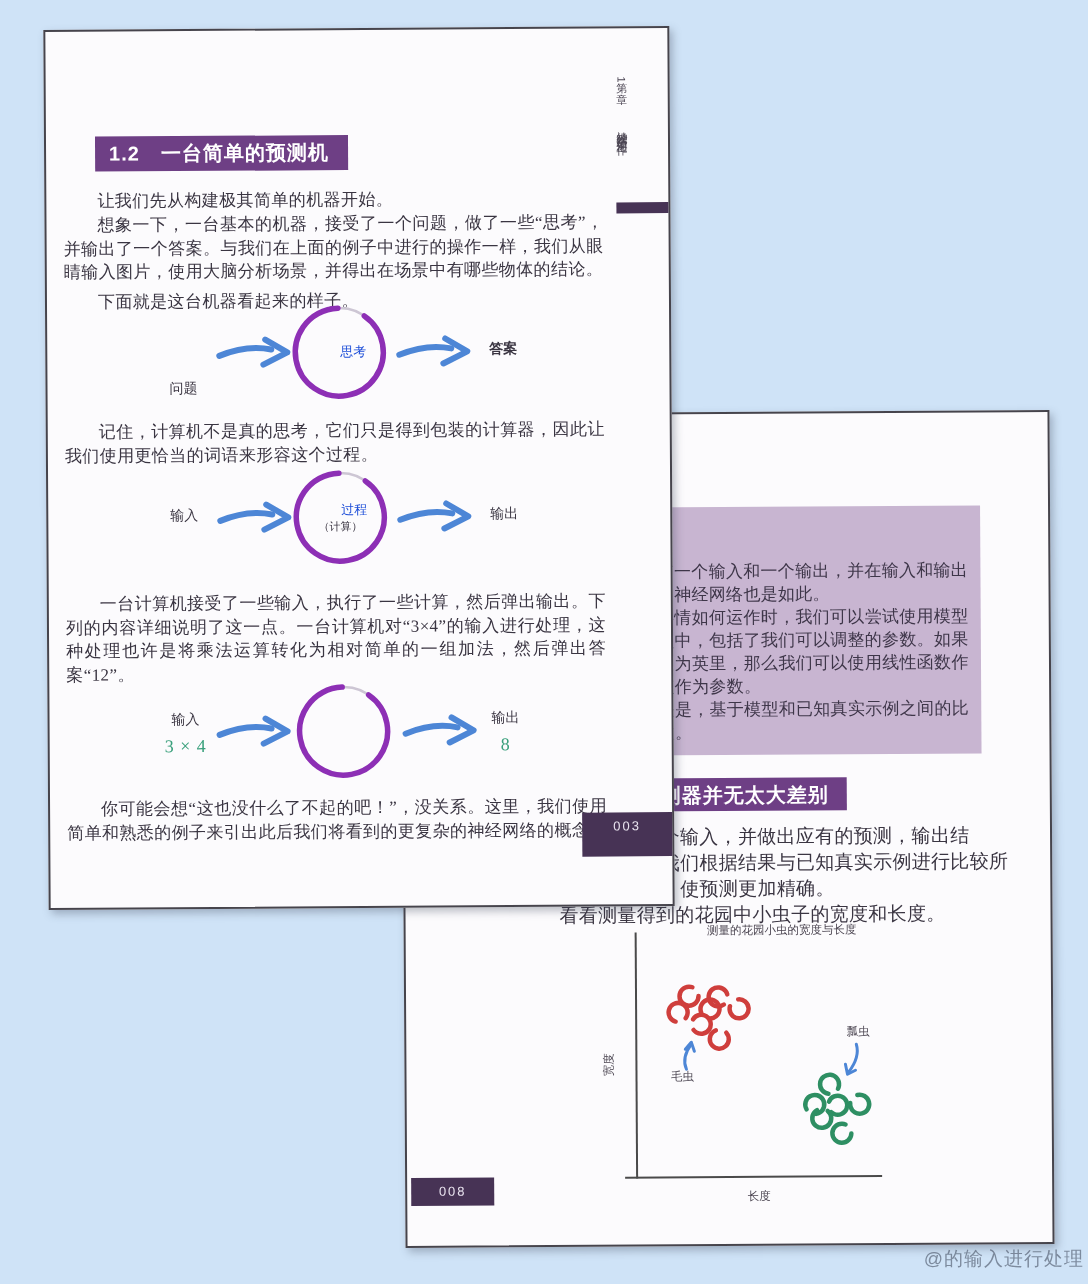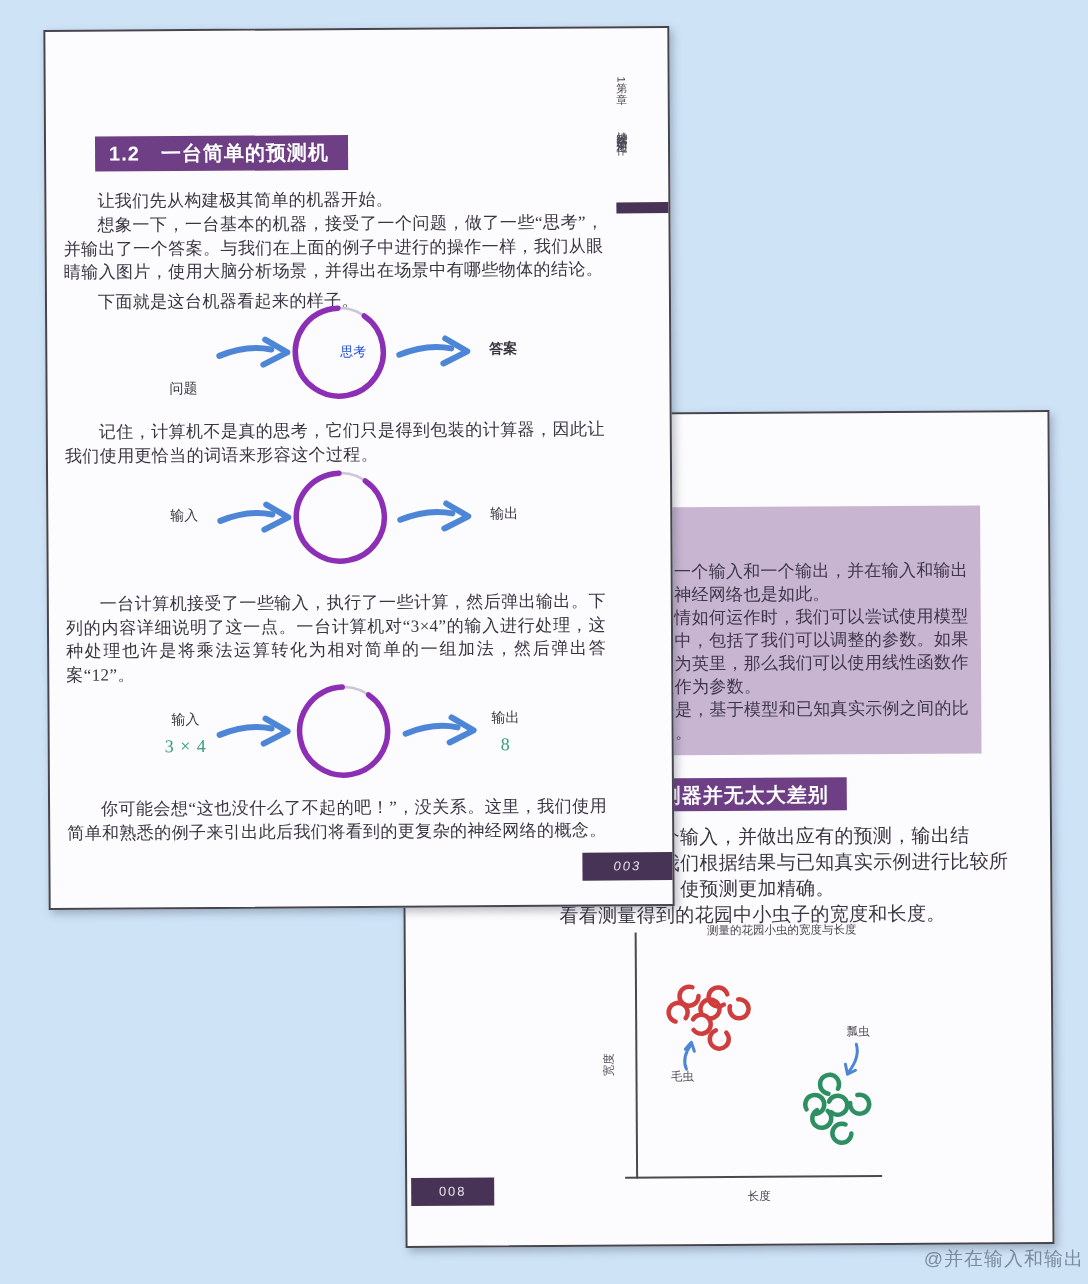--- a/index.html
+++ b/index.html
@@ -162,20 +162,24 @@
 
   <div class="abs node-label" style="left:100px;top:476px;">输入</div>
   <svg class="harrow" style="left:168px;top:470px;" viewBox="0 0 80 34">
     <path class="shaft" d="M4,20 C24,12 42,11 56,14"></path>
     <path class="head" d="M50,4 L72,17 L48,29"></path>
   </svg>
   <svg class="abs" style="left:242px;top:437px;" width="100" height="100" viewBox="0 0 100 100">
     <circle class="ring-under" cx="50" cy="50" r="44"></circle>
     <circle class="ring" cx="50" cy="50" r="44" stroke-dasharray="248 28" transform="rotate(-55 50 50)"></circle>
   </svg>
+  <div class="abs circle-box" style="left:242px;top:437px;">
+    <span class="cl1">过程</span>
+    <span class="cl2">（计算）</span>
+  </div>
   <svg class="harrow" style="left:348px;top:470px;" viewBox="0 0 80 34">
     <path class="shaft" d="M4,20 C24,12 42,11 56,14"></path>
     <path class="head" d="M50,4 L72,17 L48,29"></path>
   </svg>
   <div class="abs node-label" style="left:420px;top:476px;">输出</div>
 
   <div class="abs para" style="top:561px;">一台计算机接受了一些输入，执行了一些计算，然后弹出输出。下列的内容详细说明了这一点。一台计算机对“3×4”的输入进行处理，这种处理也许是将乘法运算转化为相对简单的一组加法，然后弹出答案“12”。</div>
 
   <div class="abs node-label" style="left:100px;top:680px;">输入</div>
   <div class="abs node-label green" style="left:100px;top:705px;">3 × 4</div>
@@ -189,16 +193,16 @@
   </svg>
   <svg class="harrow" style="left:352px;top:684px;" viewBox="0 0 80 34">
     <path class="shaft" d="M4,20 C24,12 42,11 56,14"></path>
     <path class="head" d="M50,4 L72,17 L48,29"></path>
   </svg>
   <div class="abs node-label" style="left:420px;top:680px;">输出</div>
   <div class="abs node-label green" style="left:420px;top:705px;">8</div>
 
   <div class="abs para" style="top:766px;">你可能会想“这也没什么了不起的吧！”，没关系。这里，我们使用简单和熟悉的例子来引出此后我们将看到的更复杂的神经网络的概念。</div>
 
-  <div class="abs pagenum" style="left:532px;top:824px;width:90px;height:28px;font-style:italic;">003</div>
+  <div class="abs pagenum" style="left:532px;top:784px;width:90px;height:44px;">003</div>
 </div>
 
-<div class="abs watermark" style="left:852px;top:1246px;width:232px;text-align:right;">@并在输入和输出</div>
+<div class="abs watermark" style="left:852px;top:1246px;width:232px;text-align:right;">@的输入进行处理</div>
 
 </body></html>

